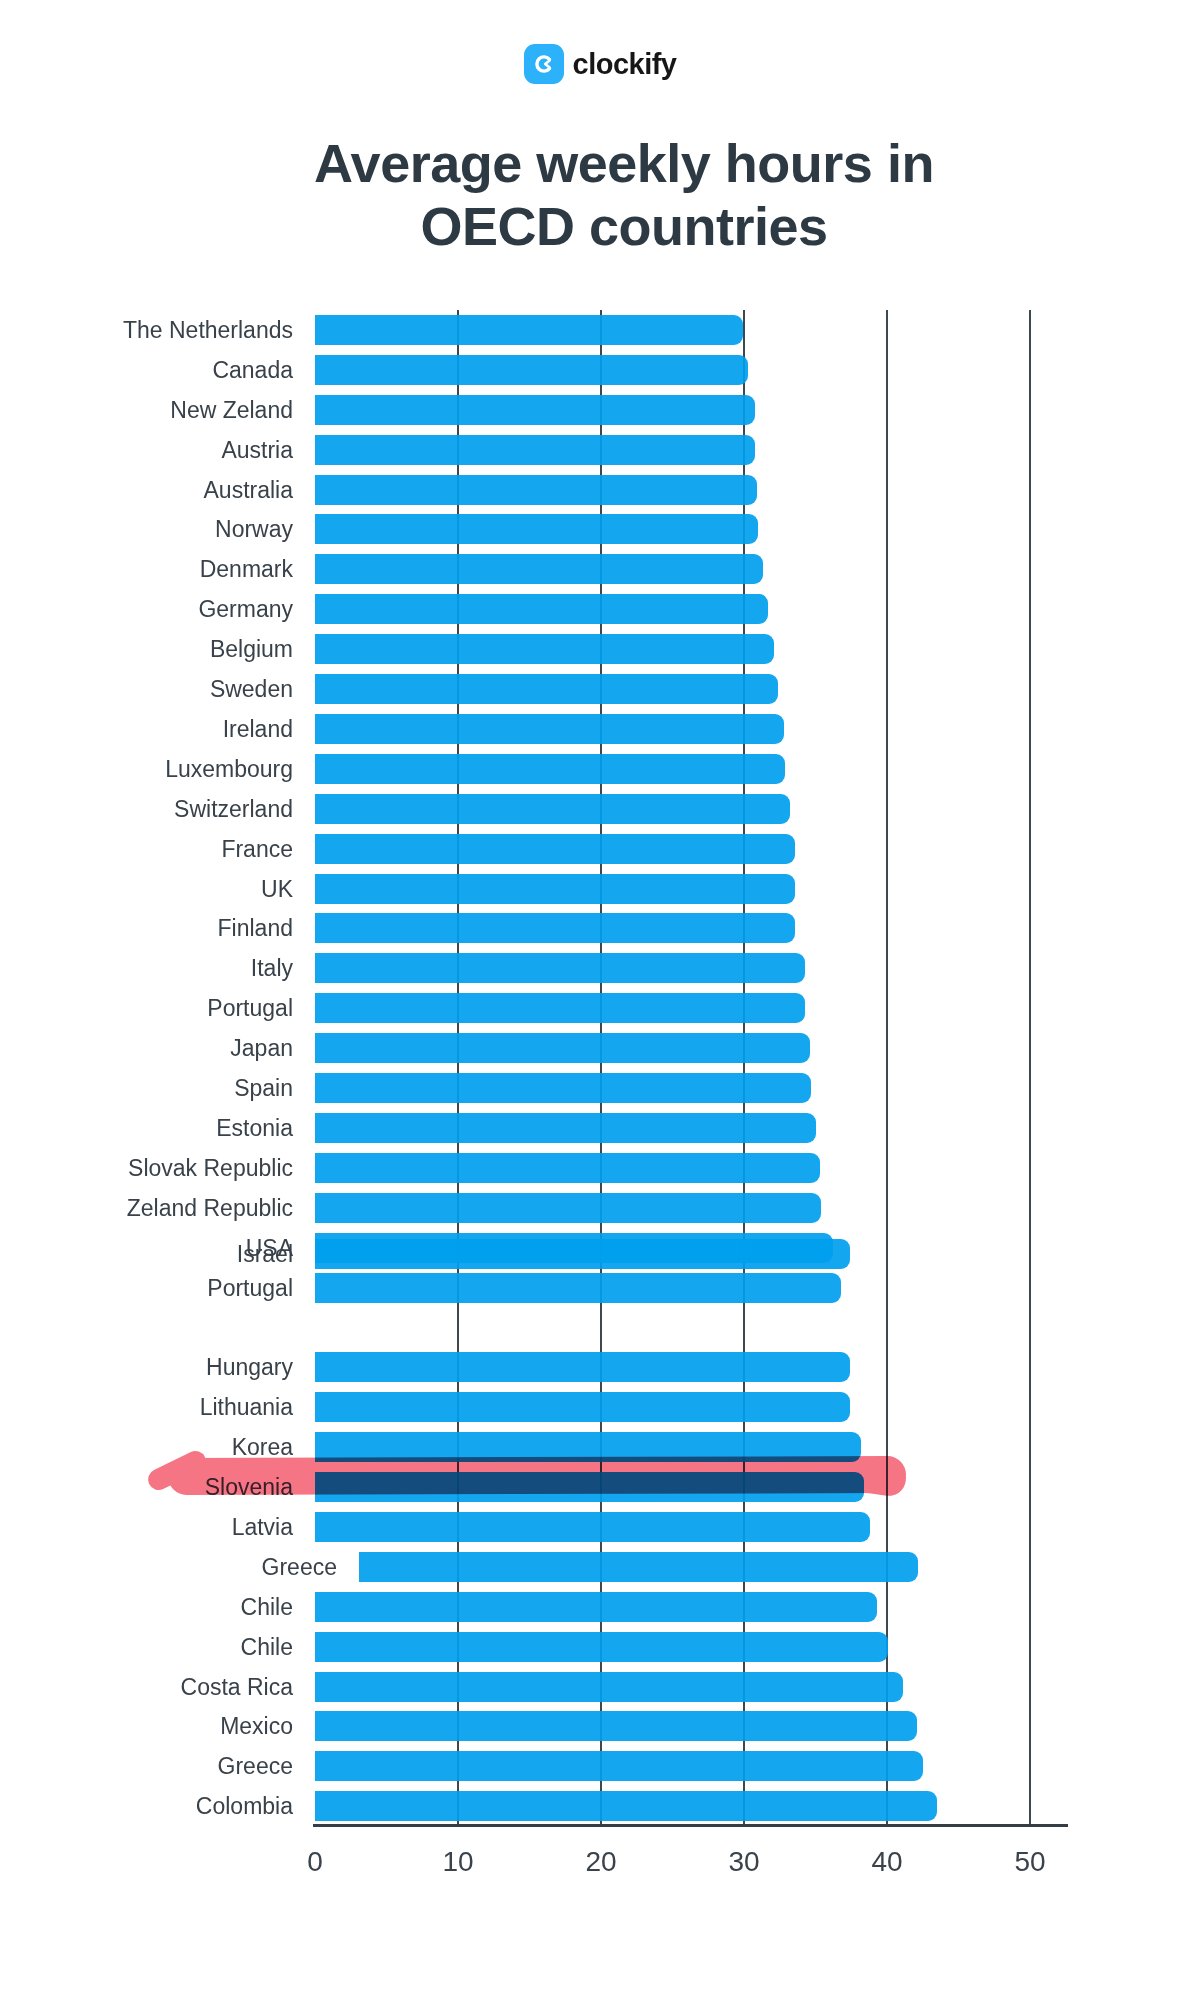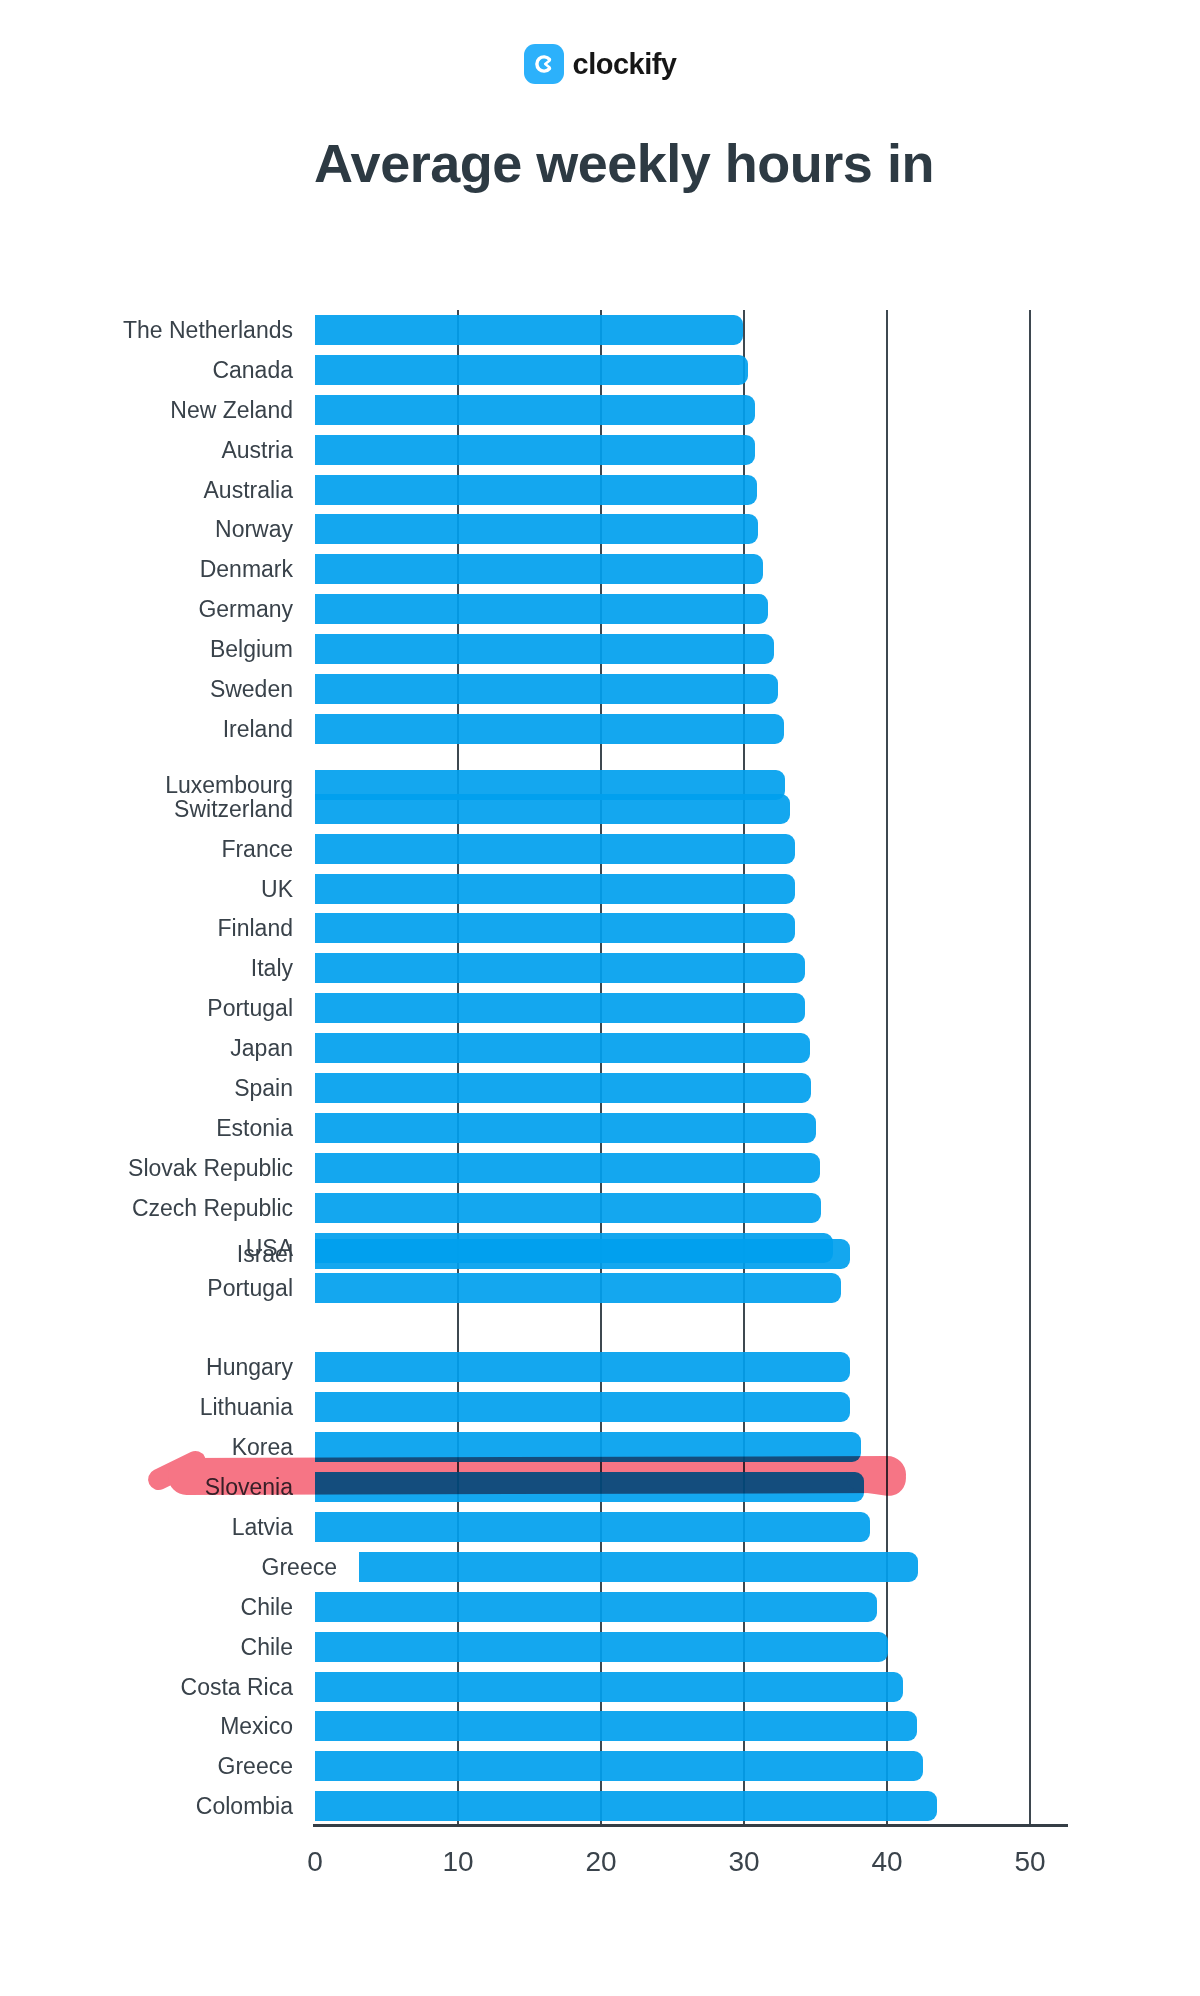--- a/index.html
+++ b/index.html
@@ -90,21 +90,21 @@
         <div class="bar" style="width: 459.03px;"></div>
       </div>
       <div class="row" style="top: 669.1px; height: 39.9px;">
         <div class="country-label">Sweden</div>
         <div class="bar" style="width: 463.32px;"></div>
       </div>
       <div class="row" style="top: 709px; height: 39.9px;">
         <div class="country-label">Ireland</div>
         <div class="bar" style="width: 469.04px;"></div>
       </div>
-      <div class="row" style="top: 748.9px; height: 39.9px; margin-top: 16px;">
+      <div class="row" style="top: 748.9px; height: 39.9px;">
         <div class="country-label">Luxembourg</div>
         <div class="bar" style="width: 470.47px;"></div>
       </div>
       <div class="row" style="top: 788.8px; height: 39.9px;">
         <div class="country-label">Switzerland</div>
         <div class="bar" style="width: 474.76px;"></div>
       </div>
       <div class="row" style="top: 828.7px; height: 39.9px;">
         <div class="country-label">France</div>
         <div class="bar" style="width: 480.48px;"></div>
@@ -135,21 +135,21 @@
       </div>
       <div class="row" style="top: 1108px; height: 39.9px;">
         <div class="country-label">Estonia</div>
         <div class="bar" style="width: 500.5px;"></div>
       </div>
       <div class="row" style="top: 1147.9px; height: 39.9px;">
         <div class="country-label">Slovak Republic</div>
         <div class="bar" style="width: 504.79px;"></div>
       </div>
       <div class="row" style="top: 1187.8px; height: 39.9px;">
-        <div class="country-label">Czech Republic</div>
+        <div class="country-label">Zeland Republic</div>
         <div class="bar" style="width: 506.22px;"></div>
       </div>
       <div class="row" style="top: 1227.7px; height: 39.9px;">
         <div class="country-label">USA</div>
         <div class="bar" style="width: 517.66px;"></div>
       </div>
       <div class="row" style="top: 1267.6px; height: 39.9px;">
         <div class="country-label">Portugal</div>
         <div class="bar" style="width: 526.24px;"></div>
       </div>
@@ -227,13 +227,14 @@
     <svg width="30" height="30" viewBox="0 0 40 40">
       <path d="M27.3,13.9 A9.5,9.5 0 1 0 27.3,26.1" fill="none" stroke="#ffffff" stroke-width="4.6" stroke-linecap="round"></path>
       <path d="M27.5,15.3 L21.6,20 L27.5,24.7" fill="none" stroke="#ffffff" stroke-width="3.4" stroke-linecap="round" stroke-linejoin="round"></path>
     </svg>
   </div>
   <div class="logo-text">clockify</div>
 </div>
 
 <h1 class="page-title">
   <span>Average weekly hours in</span><br>
+  <span>OECD countries</span>
 </h1>
 
 </body></html>

